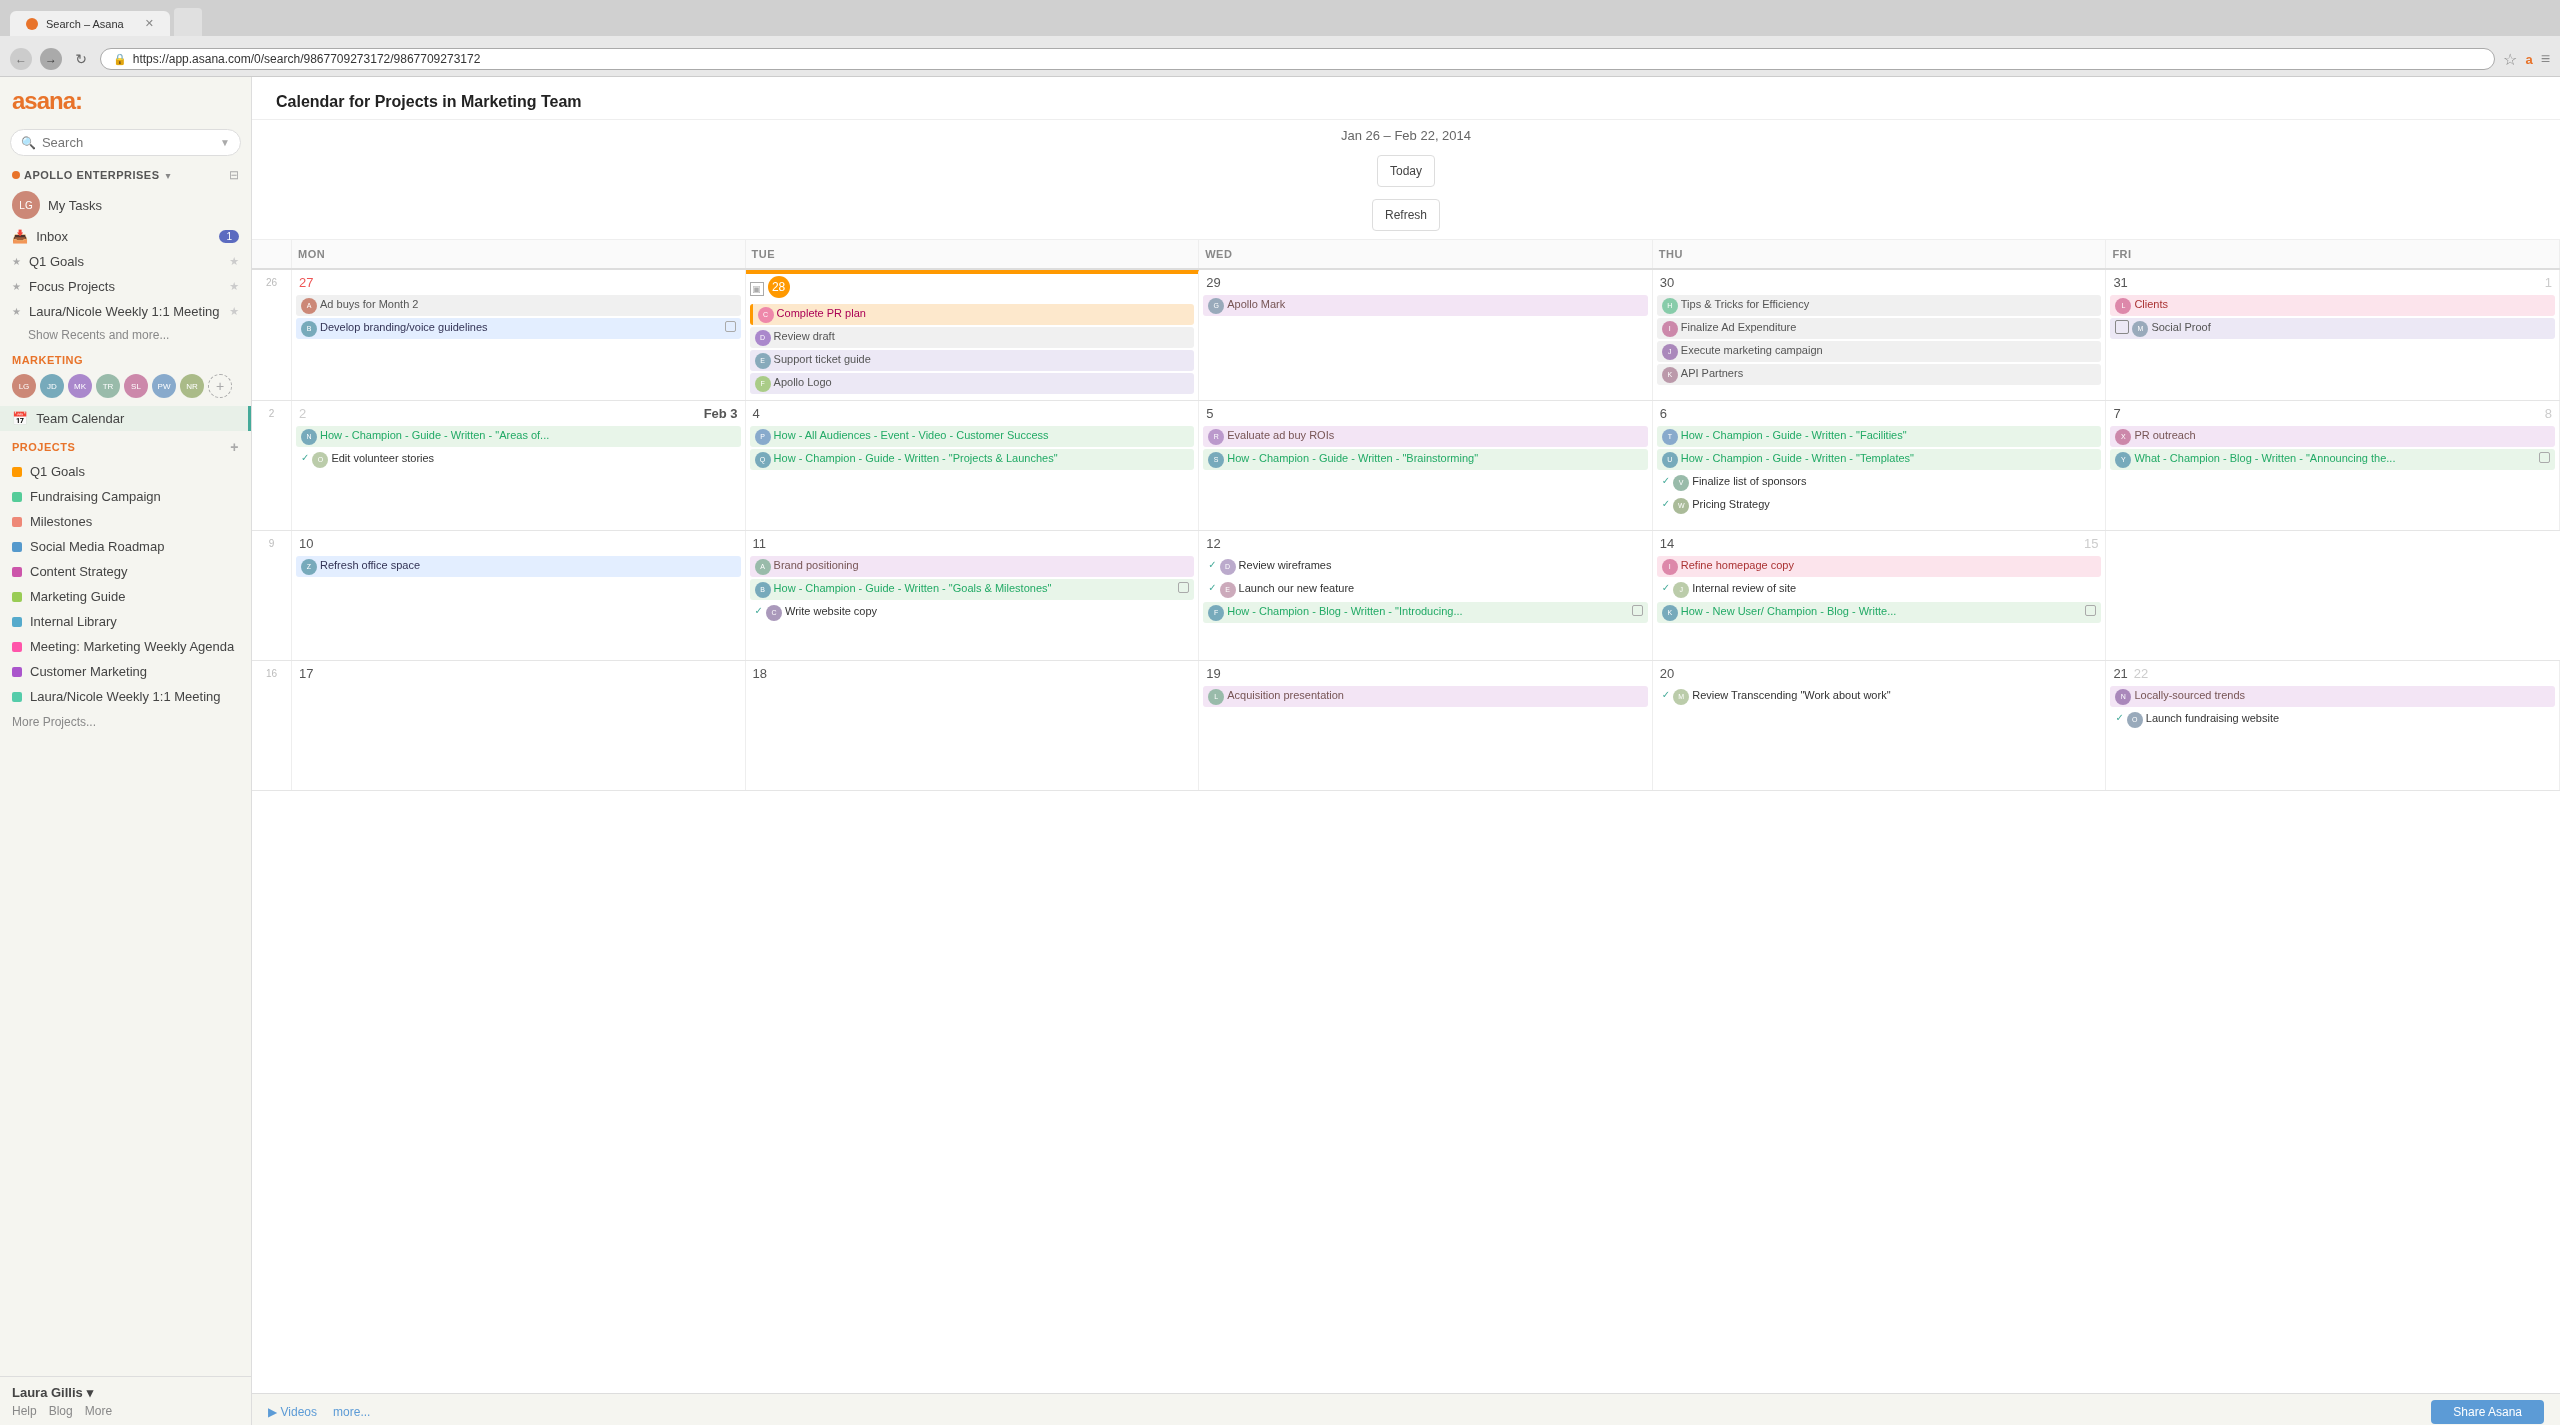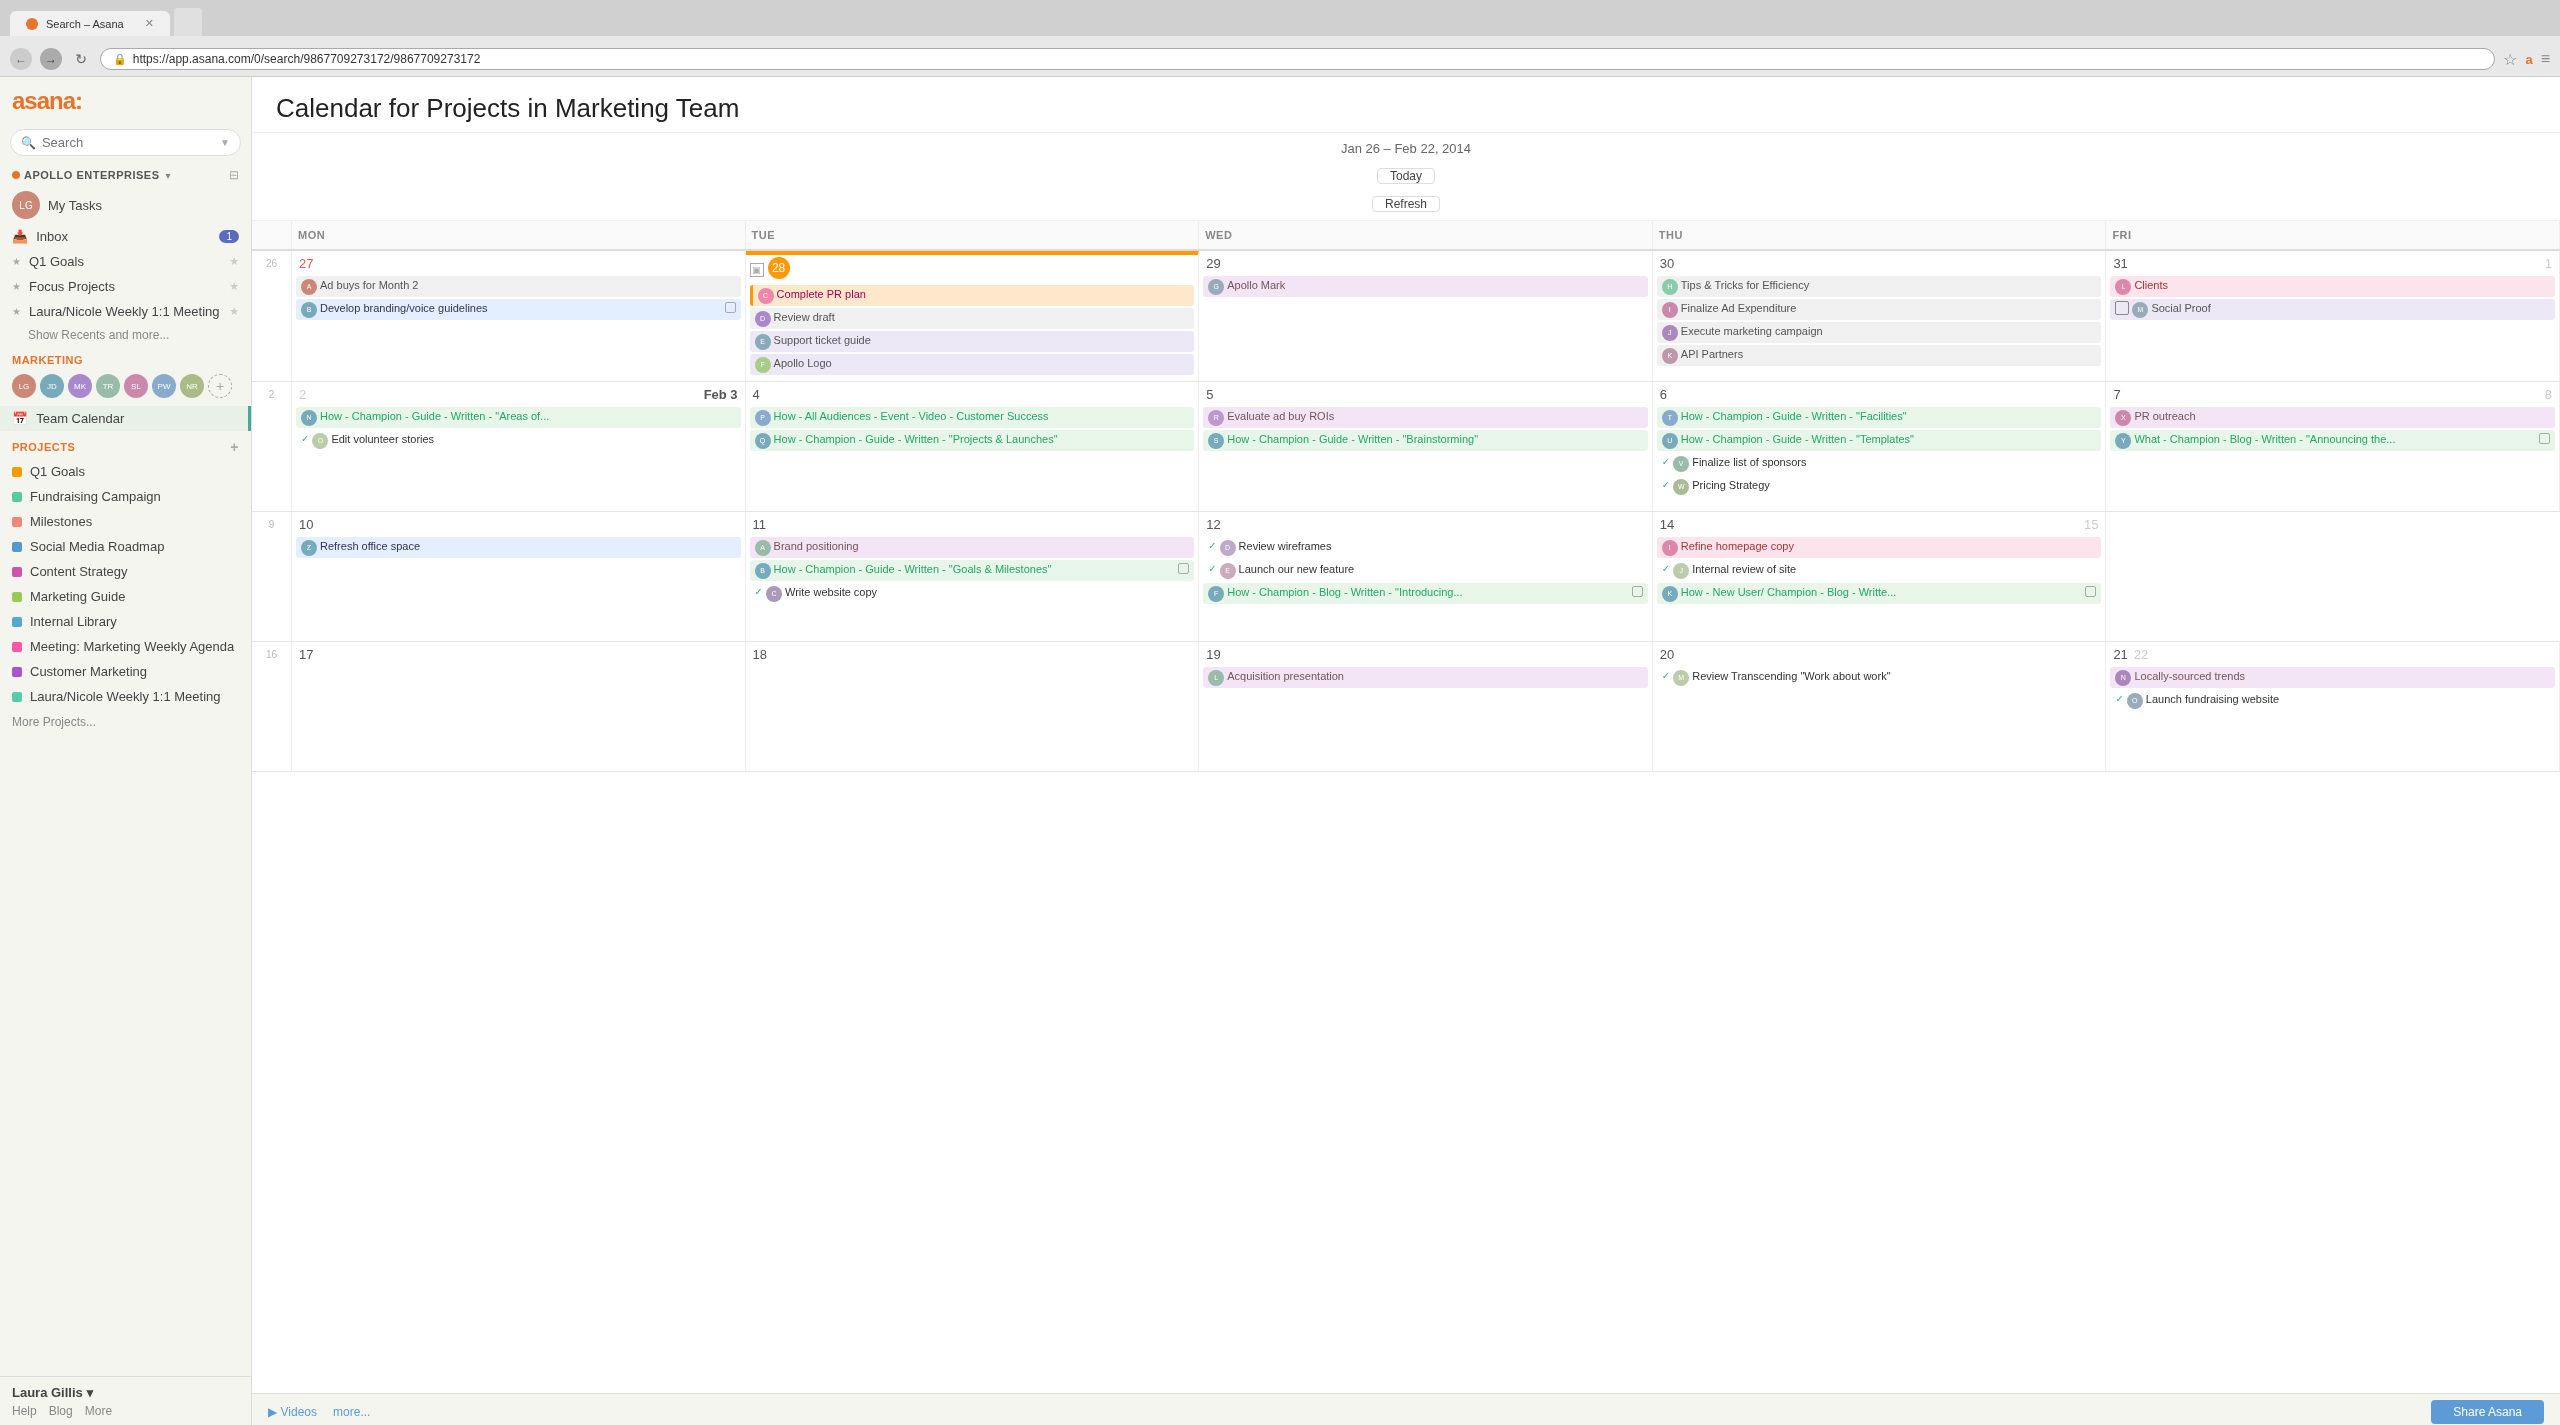--- a/index.html
+++ b/index.html
@@ -60,24 +60,24 @@
     .projects-list .sidebar-link { font-size: 13px; }
 
     .sidebar-footer { margin-top: auto; padding: 8px 12px; border-top: 1px solid #ddd; }
     .user-name-btn { display: flex; align-items: center; gap: 4px; cursor: pointer; font-size: 13px; font-weight: 600; color: #444; }
     .footer-links { display: flex; gap: 12px; padding: 4px 0; font-size: 12px; color: #888; }
     .footer-links a { color: #888; text-decoration: none; cursor: pointer; }
 
     
     .main { flex: 1; background: white; overflow: auto; display: flex; flex-direction: column; }
     .main-header { padding: 16px 24px 8px; border-bottom: 1px solid #eee; }
-    .page-title { font-size: 26px; font-weight: 400; color: #222; }
+    .page-title { font-size: 16px; font-weight: 700; color: #222; }
     .calendar-toolbar { display: flex; align-items: center; justify-content: flex-end; padding: 8px 24px; border-bottom: 1px solid #eee; gap: 12px; flex-direction: column; }
     .date-range { font-size: 13px; color: #666; }
-    .toolbar-btn { border: 1px solid #ddd; background: white; border-radius: 4px; padding: 0 12px; font-size: 12px; cursor: pointer; color: #444; }
+    .toolbar-btn { border: 1px solid #ddd; background: white; border-radius: 4px; padding: 8px 12px; font-size: 12px; cursor: pointer; color: #444; }
     .calendar-icon-btn { display: flex; align-items: center; gap: 4px; }
 
     
     .calendar { flex: 1; overflow: auto; }
     .calendar-header { display: grid; grid-template-columns: 40px repeat(5, 1fr); border-bottom: 2px solid #ddd; background: #fafafa; position: sticky; top: 0; z-index: 10; }
     .cal-day-header { padding: 8px 6px; font-size: 11px; font-weight: 600; color: #888; text-transform: uppercase; letter-spacing: 0.5px; border-right: 1px solid #eee; }
     .cal-week-num { padding: 8px 4px; font-size: 11px; color: #bbb; border-right: 1px solid #eee; }
     .calendar-week { display: grid; grid-template-columns: 40px repeat(5, 1fr); border-bottom: 1px solid #e5e5e5; min-height: 130px; }
     .week-num { padding: 6px 4px; font-size: 11px; color: #bbb; border-right: 1px solid #eee; text-align: center; }
     .cal-day { border-right: 1px solid #eee; padding: 4px; min-height: 120px; vertical-align: top; position: relative; }

